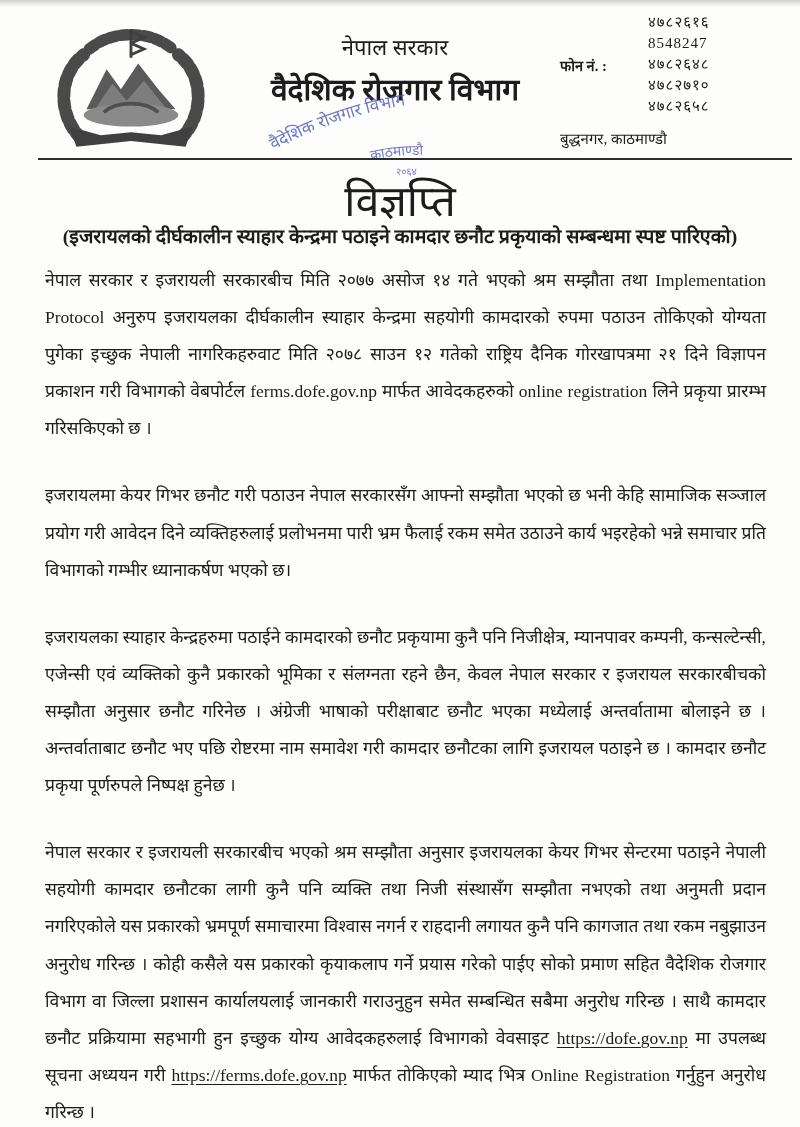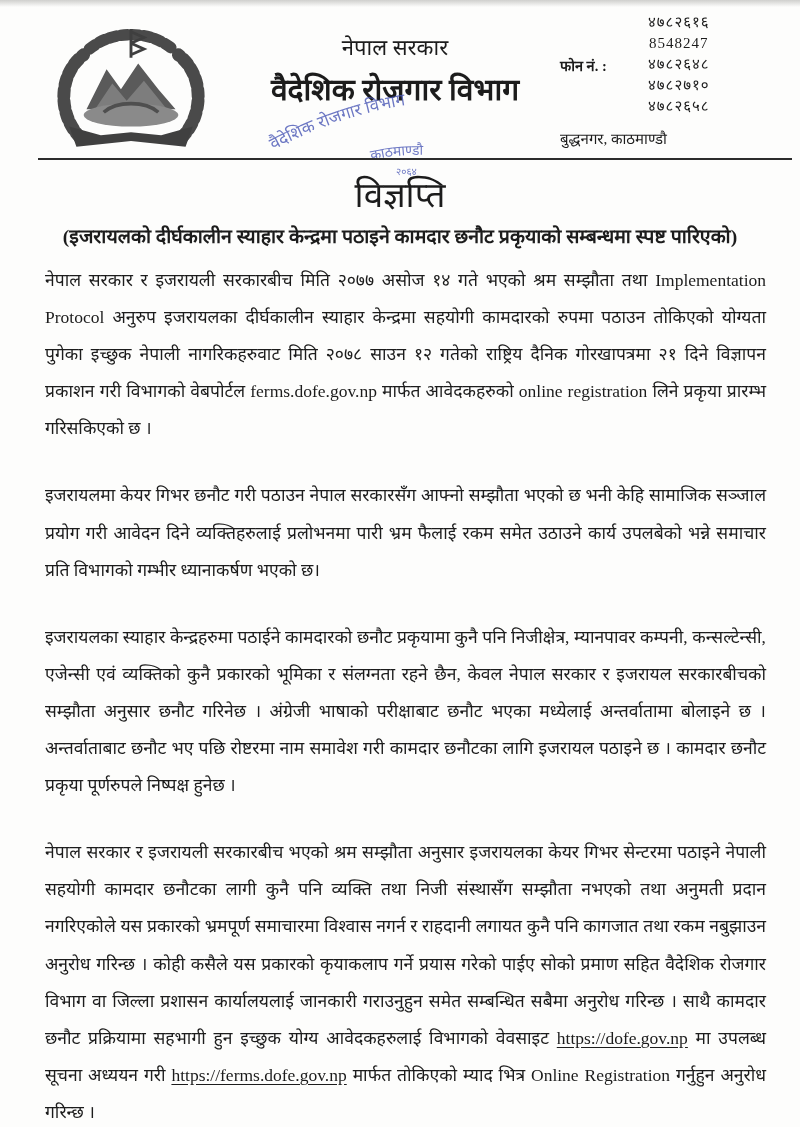--- a/index.html
+++ b/index.html
@@ -18,28 +18,28 @@
   
   .emblem{position:absolute;left:52px;top:26px;width:158px;height:138px;}
   .head-center{position:absolute;left:210px;top:34px;width:370px;text-align:center;line-height:1.25;}
   .gov-line{font-size:22px;}
   .ministry-line{font-size:20px;margin-top:7px;letter-spacing:.3px;}
   .dept-line{font-size:30px;font-weight:bold;margin-top:9px;}
   .stamp{position:absolute;left:238px;top:58px;width:340px;height:118px;opacity:.78;pointer-events:none;}
   .head-right{position:absolute;left:560px;top:12px;width:232px;font-size:15px;line-height:1.45;}
   .contact-row{display:flex;}
   .phone-label{width:70px;margin-top:44px;font-weight:bold;font-size:14.5px;}
-  .phone-list{margin-left:18px;text-align:center;letter-spacing:1px;}
+  .phone-list{margin-left:18px;text-align:left;letter-spacing:1px;}
   .phone-list div{height:21px;}
   .email-line{margin-top:6px;white-space:nowrap;}
   .email-label{font-weight:bold;}
   .address-line{margin-top:12px;}
   .divider{position:absolute;left:38px;right:8px;top:158px;border-top:2.2px solid #2c2c2c;}
   
-  .title{position:absolute;left:0;right:0;top:170px;text-align:center;font-size:35px;font-weight:500;}
+  .title{position:absolute;left:0;right:0;top:170px;text-align:center;font-size:43px;font-weight:500;}
   .subtitle{position:absolute;left:10px;right:10px;top:222px;text-align:center;font-size:19.5px;font-weight:bold;}
   
   .content{position:absolute;left:38px;top:262px;width:728px;}
   .content p{
     margin:0 0 30px 7px;
     font-size:17.5px;
     line-height:2.12;
     text-align:justify;
   }
   .doc-link{text-decoration:underline;text-underline-offset:3px;cursor:pointer;}
@@ -108,21 +108,21 @@
     <div class="address-line">बुद्धनगर, काठमाण्डौ</div>
   </div>
 
   <div class="divider"></div>
 
   <div class="title">विज्ञप्ति</div>
   <div class="subtitle">(इजरायलको दीर्घकालीन स्याहार केन्द्रमा पठाइने कामदार छनौट प्रकृयाको सम्बन्धमा स्पष्ट पारिएको)</div>
 
   <div class="content">
     <p>नेपाल सरकार र इजरायली सरकारबीच मिति २०७७ असोज १४ गते भएको श्रम सम्झौता तथा Implementation Protocol अनुरुप इजरायलका दीर्घकालीन स्याहार केन्द्रमा सहयोगी कामदारको रुपमा पठाउन तोकिएको योग्यता पुगेका इच्छुक नेपाली नागरिकहरुवाट मिति २०७८ साउन १२ गतेको राष्ट्रिय दैनिक गोरखापत्रमा २१ दिने विज्ञापन प्रकाशन गरी विभागको वेबपोर्टल ferms.dofe.gov.np मार्फत आवेदकहरुको online registration लिने प्रकृया प्रारम्भ गरिसकिएको छ ।</p>
-    <p>इजरायलमा केयर गिभर छनौट गरी पठाउन नेपाल सरकारसँग आफ्नो सम्झौता भएको छ भनी केहि सामाजिक सञ्जाल प्रयोग गरी आवेदन दिने व्यक्तिहरुलाई प्रलोभनमा पारी भ्रम फैलाई रकम समेत उठाउने कार्य उपलबेको भन्ने समाचार प्रति विभागको गम्भीर ध्यानाकर्षण भएको छ।</p>
+    <p>इजरायलमा केयर गिभर छनौट गरी पठाउन नेपाल सरकारसँग आफ्नो सम्झौता भएको छ भनी केहि सामाजिक सञ्जाल प्रयोग गरी आवेदन दिने व्यक्तिहरुलाई प्रलोभनमा पारी भ्रम फैलाई रकम समेत उठाउने कार्य भइरहेको भन्ने समाचार प्रति विभागको गम्भीर ध्यानाकर्षण भएको छ।</p>
     <p>इजरायलका स्याहार केन्द्रहरुमा पठाईने कामदारको छनौट प्रकृयामा कुनै पनि निजीक्षेत्र, म्यानपावर कम्पनी, कन्सल्टेन्सी, एजेन्सी एवं व्यक्तिको कुनै प्रकारको भूमिका र संलग्नता रहने छैन, केवल नेपाल सरकार र इजरायल सरकारबीचको सम्झौता अनुसार छनौट गरिनेछ । अंग्रेजी भाषाको परीक्षाबाट छनौट भएका मध्येलाई अन्तर्वातामा बोलाइने छ ।  अन्तर्वाताबाट छनौट भए पछि रोष्टरमा नाम समावेश गरी कामदार छनौटका लागि इजरायल पठाइने छ ।  कामदार छनौट प्रकृया पूर्णरुपले निष्पक्ष हुनेछ ।</p>
     <p><span>नेपाल सरकार र इजरायली सरकारबीच भएको श्रम सम्झौता अनुसार इजरायलका केयर गिभर सेन्टरमा पठाइने नेपाली सहयोगी कामदार छनौटका लागी कुनै पनि व्यक्ति तथा निजी संस्थासँग सम्झौता नभएको तथा अनुमती प्रदान नगरिएकोले यस प्रकारको भ्रमपूर्ण समाचारमा विश्वास नगर्न र राहदानी लगायत कुनै पनि कागजात तथा रकम नबुझाउन अनुरोध गरिन्छ । कोही कसैले यस प्रकारको कृयाकलाप गर्ने प्रयास गरेको पाईए सोको प्रमाण सहित वैदेशिक रोजगार विभाग वा जिल्ला प्रशासन कार्यालयलाई जानकारी गराउनुहुन समेत सम्बन्धित सबैमा अनुरोध गरिन्छ । साथै कामदार छनौट प्रक्रियामा सहभागी हुन इच्छुक योग्य आवेदकहरुलाई विभागको वेवसाइट </span><span class="doc-link">https://dofe.gov.np</span><span> मा उपलब्ध सूचना अध्ययन गरी </span><span class="doc-link">https://ferms.dofe.gov.np</span><span> मार्फत तोकिएको म्याद भित्र Online Registration गर्नुहुन अनुरोध गरिन्छ ।</span></p>
 
     <div class="sig-block">
       <svg class="sig-svg" viewBox="0 0 300 92" aria-hidden="true">
         <g stroke="#2f2f2f" stroke-width="2.4" fill="none" stroke-linecap="round">
 
           <path d="M14,74 C24,34 50,18 46,46 C43,66 58,62 70,40 C78,26 92,22 88,42 C85,57 96,54 104,42"></path>
           <path d="M112,44 C120,26 136,16 132,34 C129,47 142,40 150,26"></path>
 

